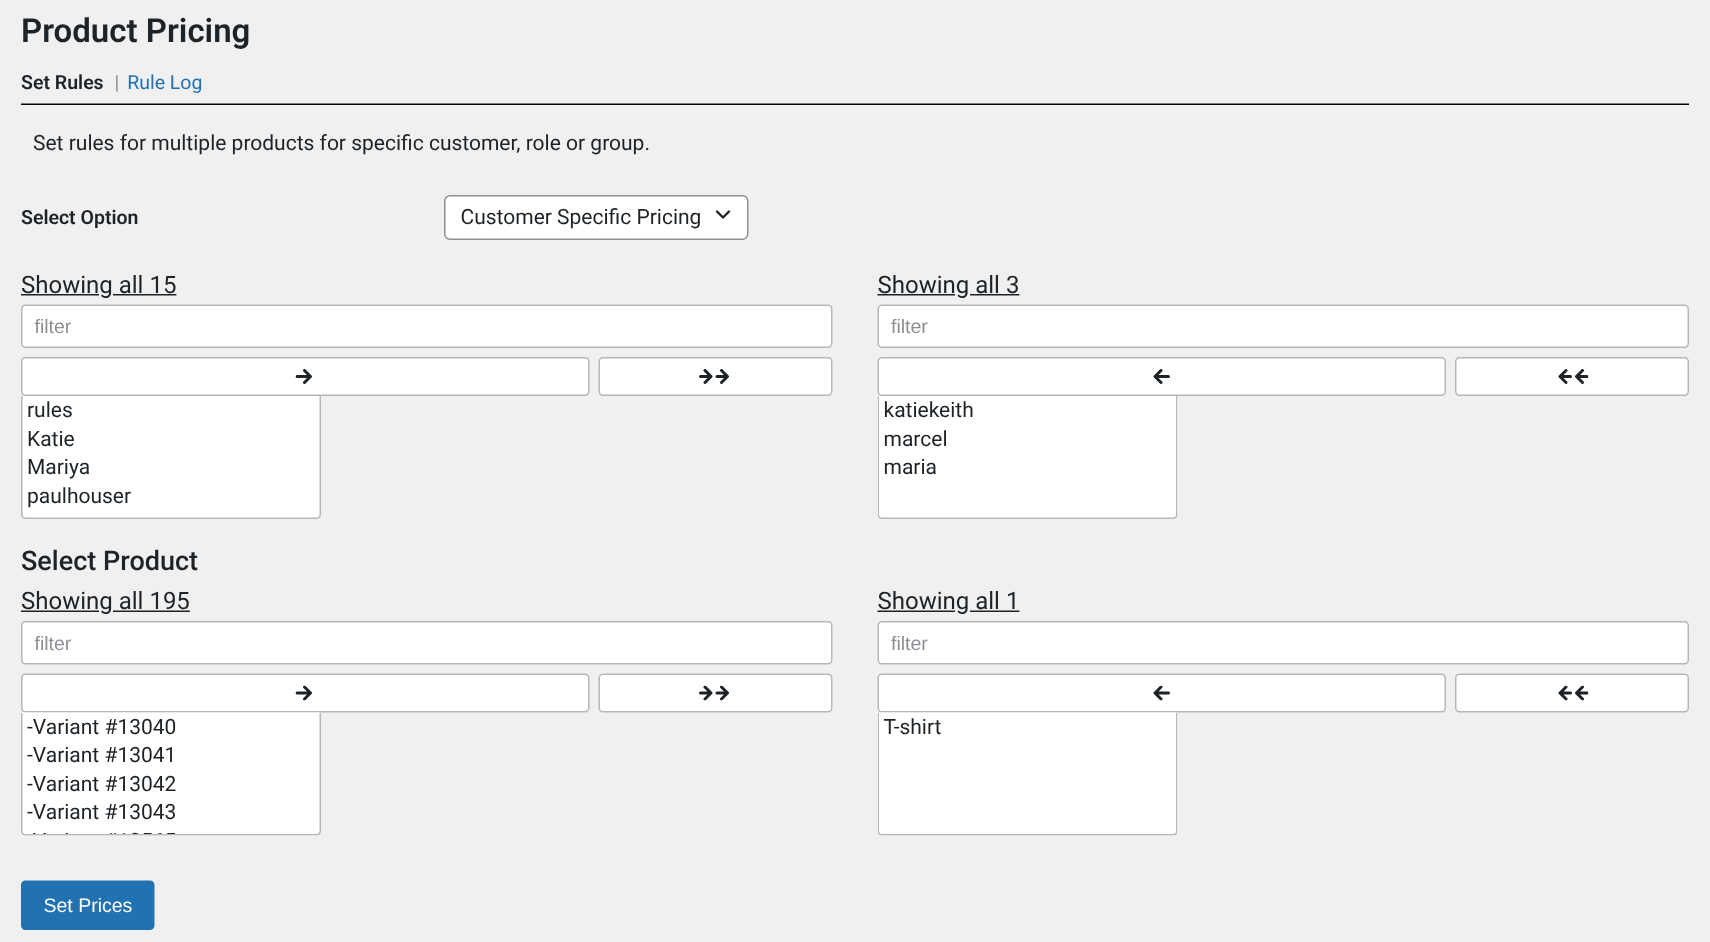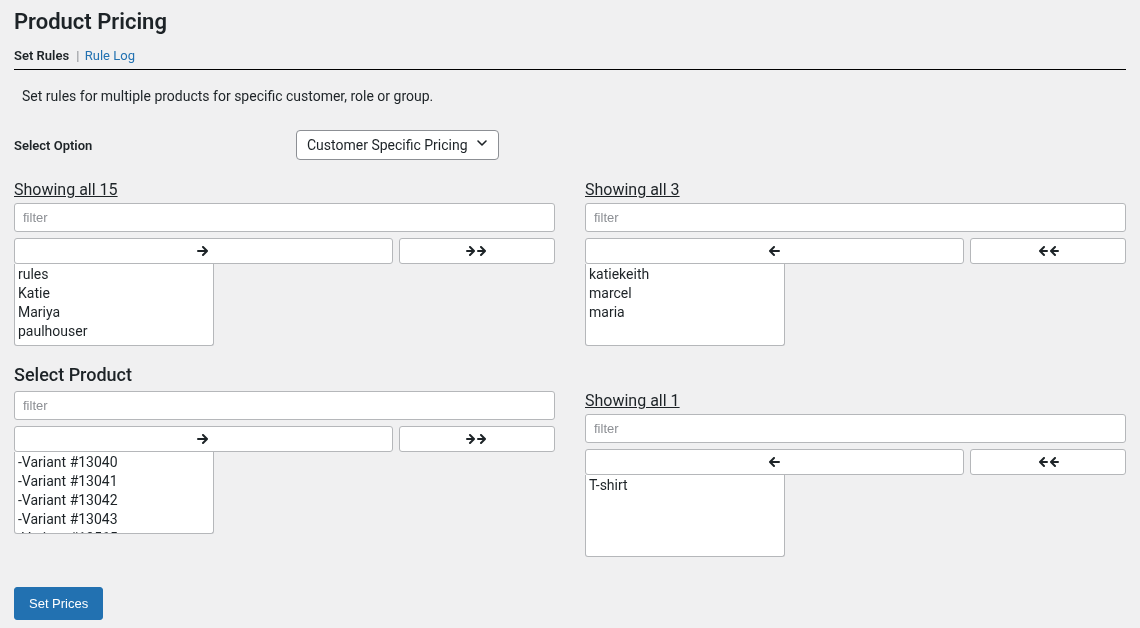--- a/index.html
+++ b/index.html
@@ -259,20 +259,21 @@
           </div>
       </div>
     </div>
   </div>
 
   
   <div class="section-block">
     <h2 class="section-title">Select Product</h2>
     <div class="dual-row">
       <div class="panel">
+        <span class="showing">Showing all 195</span>
         <input class="filter-input" placeholder="filter" style="">
         <div class="btn-row single">
           <div class="move-btn">
             <span class="arrow">
               <svg width="12" height="10" viewBox="0 0 12 10">
                   <path d="M1 5 H9 M6 1 L10 5 L6 9" stroke="#1d2327" stroke-width="2" fill="none" stroke-linecap="round" stroke-linejoin="round"></path>
                 </svg>
             </span>
           </div>
           <div class="move-btn">

